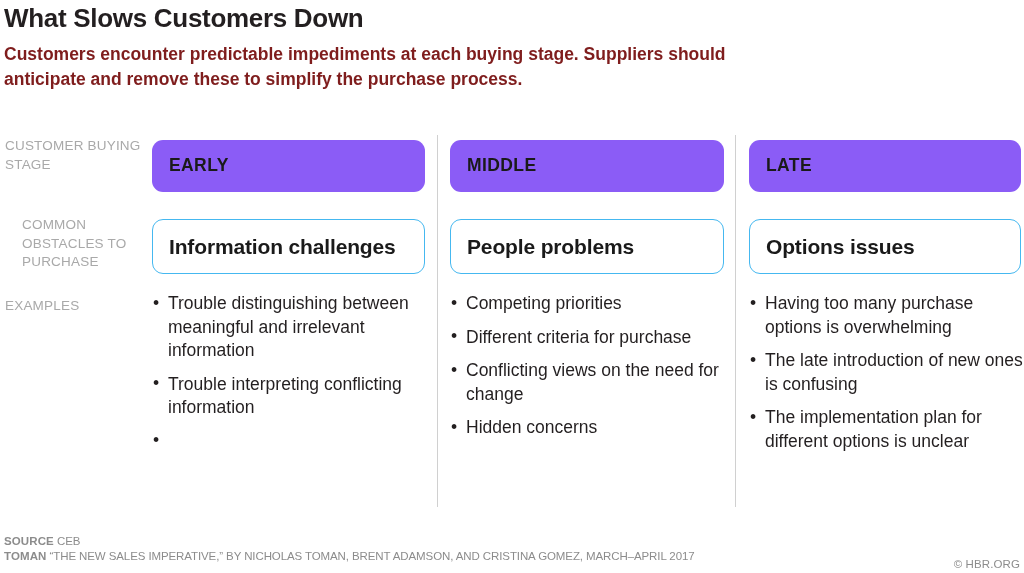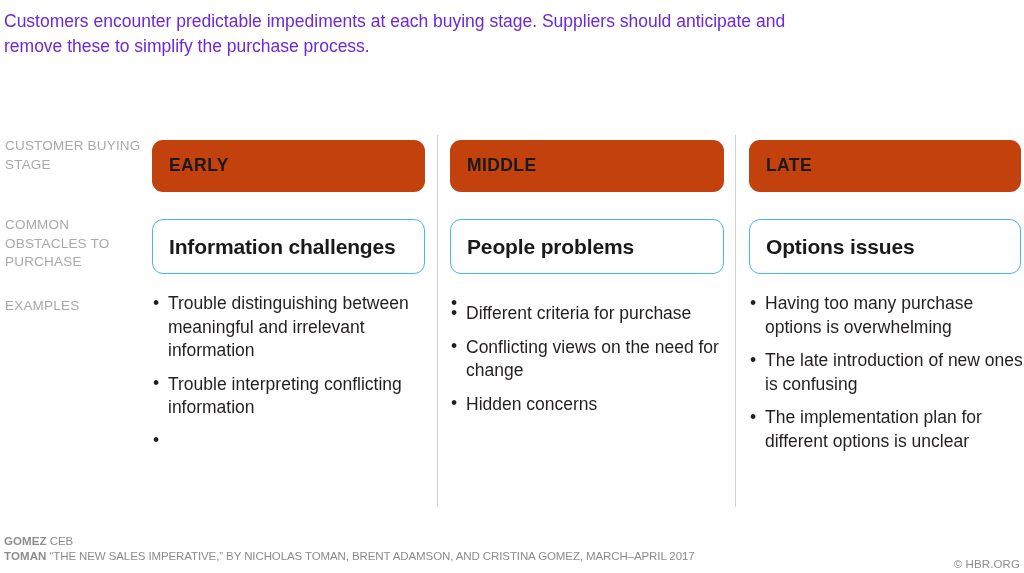--- a/index.html
+++ b/index.html
@@ -26,22 +26,22 @@
   #chart-title {
     font-size: 26px;
     font-weight: bold;
     letter-spacing: -0.3px;
     color: #231f20;
     line-height: 30px;
     margin: 3px 0 0 0;
   }
   #chart-subtitle {
     font-size: 17.5px;
-    font-weight: normal;
-    color: #6d28d9;
+    font-weight: bold;
+    color: #7f1d1d;
     line-height: 24.5px;
     margin: 9px 0 16px 0;
     max-width: 790px;
   }
 
   
   #matrix {
     position: absolute;
     left: 1px;
     top: 131px;
@@ -54,21 +54,21 @@
     left: 4px;
     font-size: 13.5px;
     line-height: 18.5px;
     letter-spacing: 0.2px;
     color: #a9a9a9;
     text-transform: uppercase;
     width: 140px;
     font-weight: normal;
   }
   #label-stage   { top: 6px; }
-  #label-obstacles { top: 85px; }
+  #label-obstacles { top: 85px; margin-left: 17px; }
   #label-examples { top: 166px; }
 
   .divider {
     position: absolute;
     top: 4px;
     width: 1px;
     height: 372px;
     background: #d0d0d0;
   }
   #divider-1 { left: 436px; }
@@ -81,21 +81,21 @@
   #col-0 { left: 151px; width: 273px; }
   #col-1 { left: 449px; width: 274px; }
   #col-2 { left: 748px; width: 272px; }
 
   .stage-box {
     position: absolute;
     top: 9px;
     left: 0;
     right: 0;
     height: 52px;
-    background: #c2410c;
+    background: #8b5cf6;
     border-radius: 11px;
     box-sizing: border-box;
   }
   .stage-box-label {
     position: absolute;
     left: 17px;
     top: 15px;
     font-size: 17.5px;
     font-weight: bold;
     letter-spacing: 0.4px;
@@ -179,20 +179,21 @@
     top: 15px;
     font-weight: normal;
     letter-spacing: 0.1px;
     margin-top: 8px;
   }
 </style>
 </head>
 <body>
 
 <div id="header">
+  <div id="chart-title">What Slows Customers Down</div>
   <div id="chart-subtitle">Customers encounter predictable impediments at each buying stage. Suppliers should anticipate and remove these to simplify the purchase process.</div>
 </div>
 
 <div id="matrix">
 
   <div class="row-label" id="label-stage">CUSTOMER BUYING STAGE</div>
   <div class="row-label" id="label-obstacles">COMMON OBSTACLES TO PURCHASE</div>
   <div class="row-label" id="label-examples">EXAMPLES</div>
 
   <div class="divider" id="divider-1"></div>
@@ -213,21 +214,21 @@
   </div>
 
   <div class="column" id="col-1">
     <div class="stage-box">
       <span class="stage-box-label">MIDDLE</span>
     </div>
     <div class="obstacle-box">
       <span class="obstacle-box-label">People problems</span>
     </div>
     <ul class="examples">
-      <li><span class="bullet">•</span></li>
+      <li><span class="bullet">•</span><span>Competing priorities</span></li>
       <li><span class="bullet">•</span><span>Different criteria for purchase</span></li>
       <li><span class="bullet">•</span><span>Conflicting views on the need for change</span></li>
       <li><span class="bullet">•</span><span>Hidden concerns</span></li>
     </ul>
   </div>
 
   <div class="column" id="col-2">
     <div class="stage-box">
       <span class="stage-box-label">LATE</span>
     </div>
@@ -238,21 +239,21 @@
       <li><span class="bullet">•</span><span>Having too many purchase options is overwhelming</span></li>
       <li><span class="bullet">•</span><span>The late introduction of new ones is confusing</span></li>
       <li><span class="bullet">•</span><span>The implementation plan for different options is unclear</span></li>
     </ul>
   </div>
 
 </div>
 
 <div id="footer">
   <div class="ftr-line">
-    <span class="ftr-key">GOMEZ</span>
+    <span class="ftr-key">SOURCE</span>
     <span class="ftr-val">CEB</span>
   </div>
   <div class="ftr-line">
     <span class="ftr-key">TOMAN</span>
     <span class="ftr-val">“THE NEW SALES IMPERATIVE,” BY NICHOLAS TOMAN, BRENT ADAMSON, AND CRISTINA GOMEZ, MARCH–APRIL 2017</span>
   </div>
   <div id="footer-credit">© HBR.ORG</div>
 </div>
 
 </body></html>

